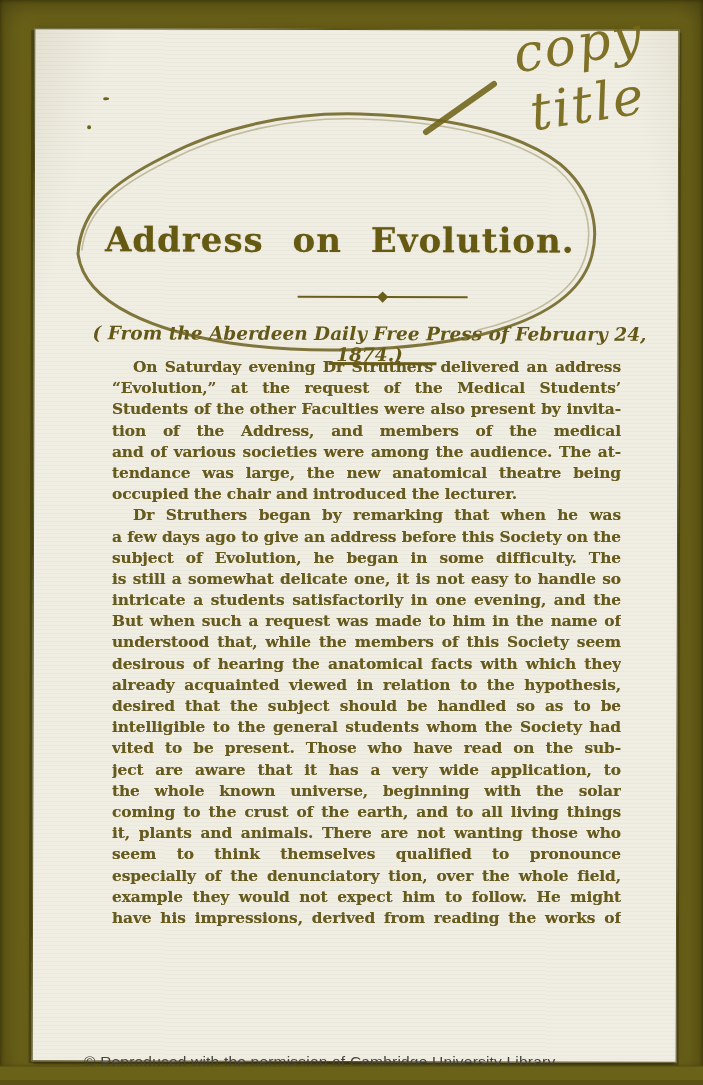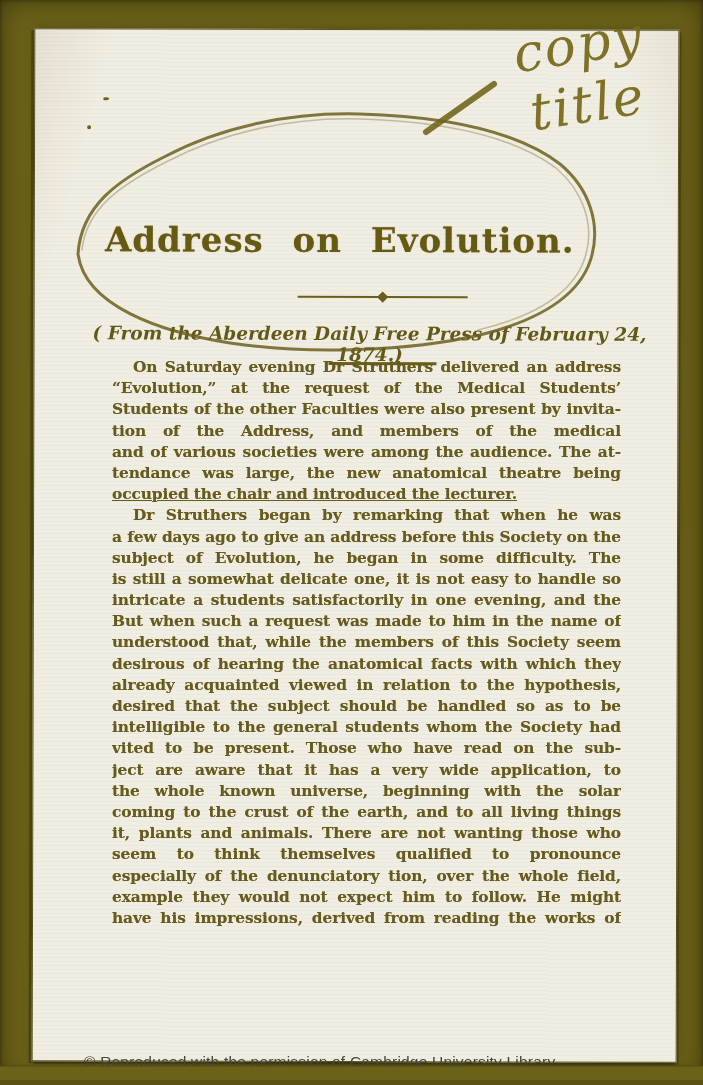--- a/index.html
+++ b/index.html
@@ -84,21 +84,21 @@
     text-shadow: 0 0 .6px rgba(102,90,29,.5);
   }
   .para { margin: 0; }
   .line {
     height: 21.2px; line-height: 21.2px;
     text-align: justify; text-align-last: justify;
     white-space: normal;
     overflow: hidden;
   }
   .line.first { text-indent: 21px; }
-  .line.lastleft { text-align-last: left; text-decoration: underline; }
+  .line.lastleft { text-align-last: left; }
 
   
   .footer-credit {
     position: absolute; left: 84px; top: 1053px; width: 640px;
     font-family: "Liberation Sans", sans-serif;
     font-size: 15.5px; letter-spacing: .2px;
     color: #45443a;
     white-space: nowrap;
   }
   .footer-band {

